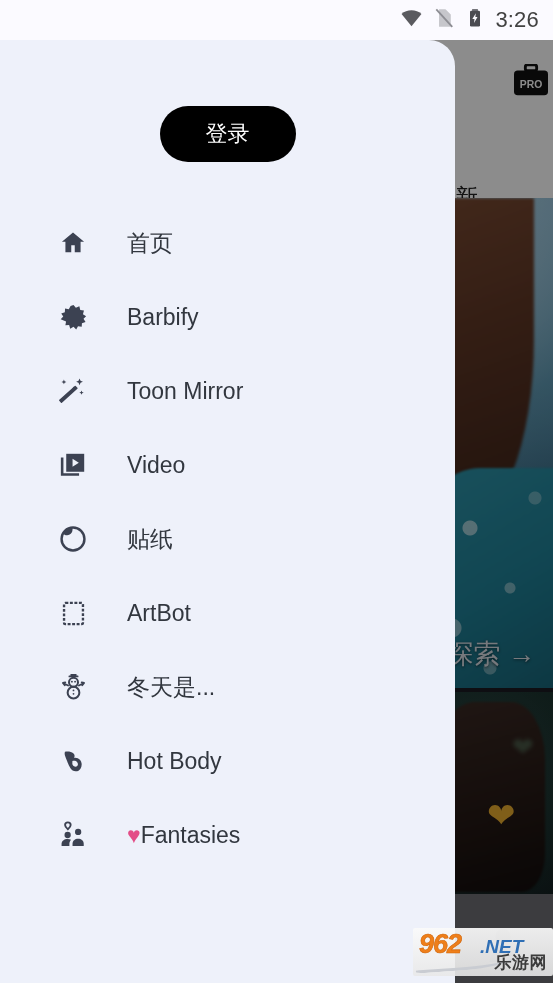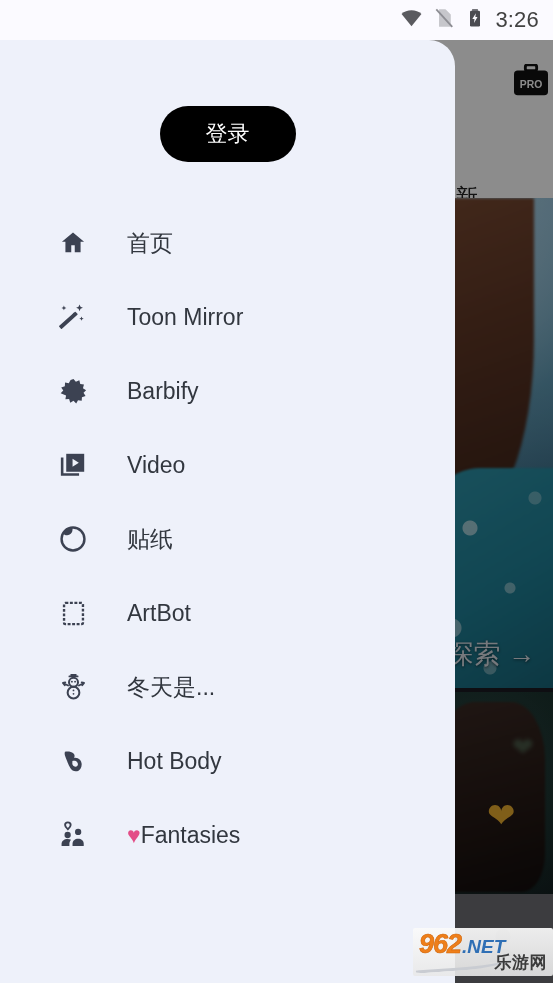--- a/index.html
+++ b/index.html
@@ -272,21 +272,21 @@
     font-style: italic;
     color: #ef7f1a;
     letter-spacing: -1px;
     -webkit-text-stroke: 0.6px #d0650a;
   }
   .wm-net {
     font-size: 19px;
     font-weight: bold;
     font-style: italic;
     color: #2f6fb5;
-    margin-left: 1px;
+    margin-left: 19px;
   }
   .wm-cn {
     position: absolute;
     right: 6px;
     bottom: 2px;
     font-size: 17px;
     font-weight: bold;
     color: #3b3b3b;
     letter-spacing: 0.5px;
   }
@@ -356,38 +356,38 @@
           <svg viewBox="0 0 24 24" width="28" height="28" fill="currentColor">
             <path d="M12 3L2.5 11h3v9h5v-6h3v6h5v-9h3z"></path>
           </svg>
         </span>
         <span class="menu-label">首页</span>
       </li>
 
 
       <li class="menu-item">
         <span class="menu-icon">
+          <svg viewBox="0 0 24 24" width="27" height="27" fill="currentColor">
+            <path d="M12 0.8l2.1 2.6 3.1-1.3 0.8 3.3 3.3 0.4-0.9 3.2 2.8 1.8-2.3 2.4 1.8 2.8-3.2 1-0.2 3.3-3.3-0.6-1.6 2.9-2.4-2.3-2.9 1.6-1-3.2-3.3 0.2 0.6-3.3L0.6 13.6l2.3-2.4L1.1 8.4l3.2-1 0.2-3.3 3.3 0.6L9.4 1.8z"></path>
+          </svg>
+        </span>
+        <span class="menu-label">Barbify</span>
+      </li>
+
+      <li class="menu-item">
+        <span class="menu-icon">
           <svg viewBox="0 0 24 24" width="28" height="28" fill="currentColor">
             <rect x="-1.4" y="13.2" width="19" height="3.4" rx="0.6" transform="rotate(-42 8 15)"></rect>
             <path d="M17.6 1.3l0.85 2.0 2.05 0.85-2.05 0.85-0.85 2.0-0.85-2.0-2.05-0.85 2.05-0.85z"></path>
             <path d="M4.2 2.2l0.6 1.45 1.5 0.6-1.5 0.6-0.6 1.45-0.6-1.45-1.5-0.6 1.5-0.6z"></path>
             <path d="M19.3 11.6l0.55 1.3 1.35 0.55-1.35 0.55-0.55 1.3-0.55-1.3-1.35-0.55 1.35-0.55z"></path>
             <path d="M12.6 8.2l0.45 1.05 1.1 0.45-1.1 0.45-0.45 1.05-0.45-1.05-1.1-0.45 1.1-0.45z"></path>
           </svg>
         </span>
         <span class="menu-label">Toon Mirror</span>
-      </li>
-
-      <li class="menu-item">
-        <span class="menu-icon">
-          <svg viewBox="0 0 24 24" width="27" height="27" fill="currentColor">
-            <path d="M12 0.8l2.1 2.6 3.1-1.3 0.8 3.3 3.3 0.4-0.9 3.2 2.8 1.8-2.3 2.4 1.8 2.8-3.2 1-0.2 3.3-3.3-0.6-1.6 2.9-2.4-2.3-2.9 1.6-1-3.2-3.3 0.2 0.6-3.3L0.6 13.6l2.3-2.4L1.1 8.4l3.2-1 0.2-3.3 3.3 0.6L9.4 1.8z"></path>
-          </svg>
-        </span>
-        <span class="menu-label">Barbify</span>
       </li>
 
       <li class="menu-item">
         <span class="menu-icon">
           <svg viewBox="0 0 24 24" width="28" height="28" fill="currentColor">
             <path d="M1.6 5.6h2.2v13.4h13.4v2.2H1.6z"></path>
             <path d="M6.2 2.4h15.4v15.4H6.2z"></path>
             <path d="M11.6 6.6l5.4 3.5-5.4 3.5z" fill="#eef1fa"></path>
           </svg>
         </span>

